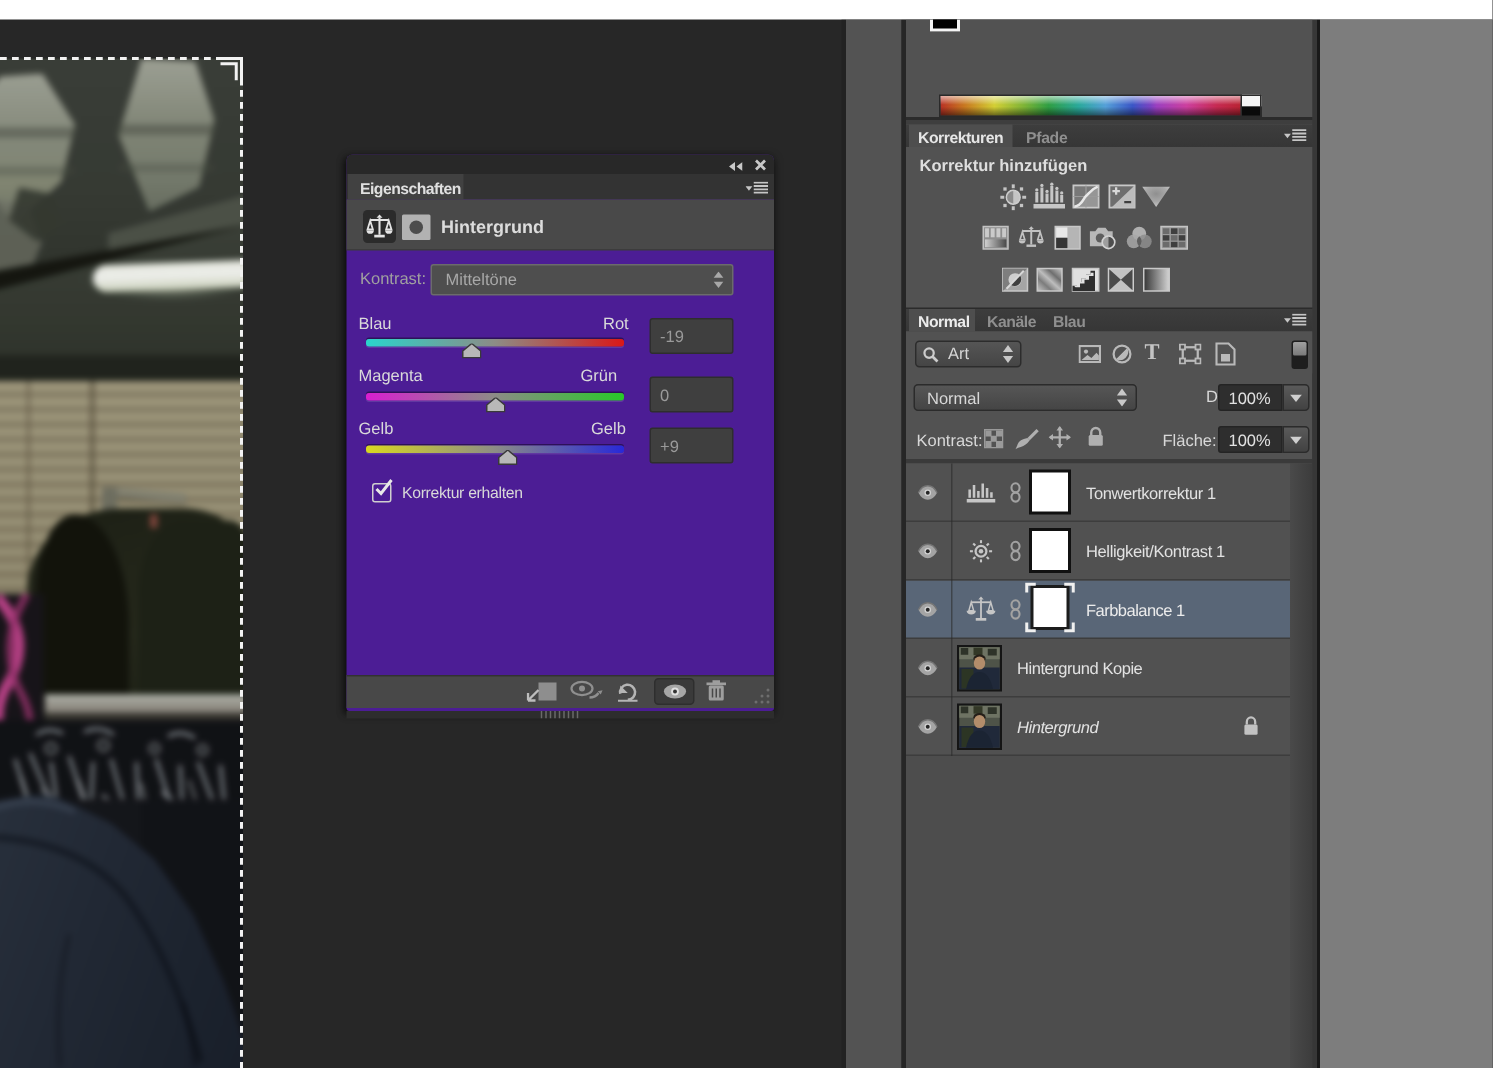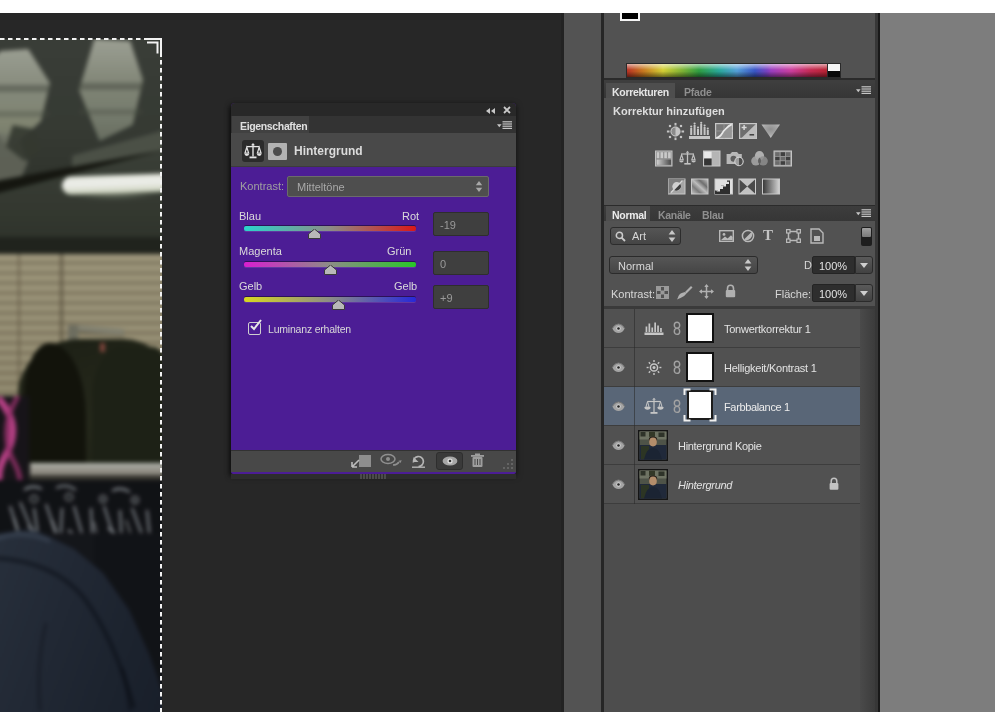--- a/index.html
+++ b/index.html
@@ -596,21 +596,21 @@
     <svg class="abs" style="left:100.5px;top:197px;" width="13" height="10" viewBox="0 0 13 10">
         <path d="M6.5,0 L12.5,5 V9.5 H0.5 V5 Z" fill="#b8b8b8" stroke="#3a3a3a" stroke-width="1"></path>
       </svg>
     <div class="abs" style="left:202px;top:182px;width:56px;height:24px;background:#3f3f3f;border:1px solid #2e2e2e;border-radius:2px;box-sizing:border-box;"></div>
     <div class="abs txt" style="left:209px;top:190px;color:#9a9a9a;">+9</div>
 
     <div class="abs" style="left:17px;top:219px;width:13px;height:13px;border:1.5px solid #cfcfcf;border-radius:2px;box-sizing:border-box;background:transparent;"></div>
     <svg class="abs" style="left:18px;top:215px;" width="14" height="14" viewBox="0 0 14 14">
         <path d="M2,8 L5,11 L12,2" stroke="#e8e8e8" stroke-width="2" fill="none"></path>
       </svg>
-    <div class="abs txt" style="left:37px;top:221px;color:#d8d8d8;font-size:10.5px;letter-spacing:-0.2px;">Luminanz erhalten</div>
+    <div class="abs txt" style="left:37px;top:221px;color:#d8d8d8;font-size:10.5px;letter-spacing:-0.2px;">Korrektur erhalten</div>
 
     <div class="abs" style="left:0;top:347px;width:285px;height:22px;background:#484848;border-top:1px solid #323232;box-sizing:border-box;"></div>
 
     <svg class="abs" style="left:120px;top:351px;" width="21" height="15" viewBox="0 0 21 15">
       <rect x="8" y="1" width="12" height="12" fill="#8e8e8e"></rect>
       <path d="M1,13 L8,6 M1,13 l0,-5 M1,13 l5,0" stroke="#bdbdbd" stroke-width="1.6" fill="none"></path>
     </svg>
 
     <svg class="abs" style="left:149px;top:350px;" width="22" height="15" viewBox="0 0 22 15">
       <ellipse cx="8" cy="6" rx="7" ry="4.4" fill="none" stroke="#8f8f8f" stroke-width="1.5"></ellipse>

